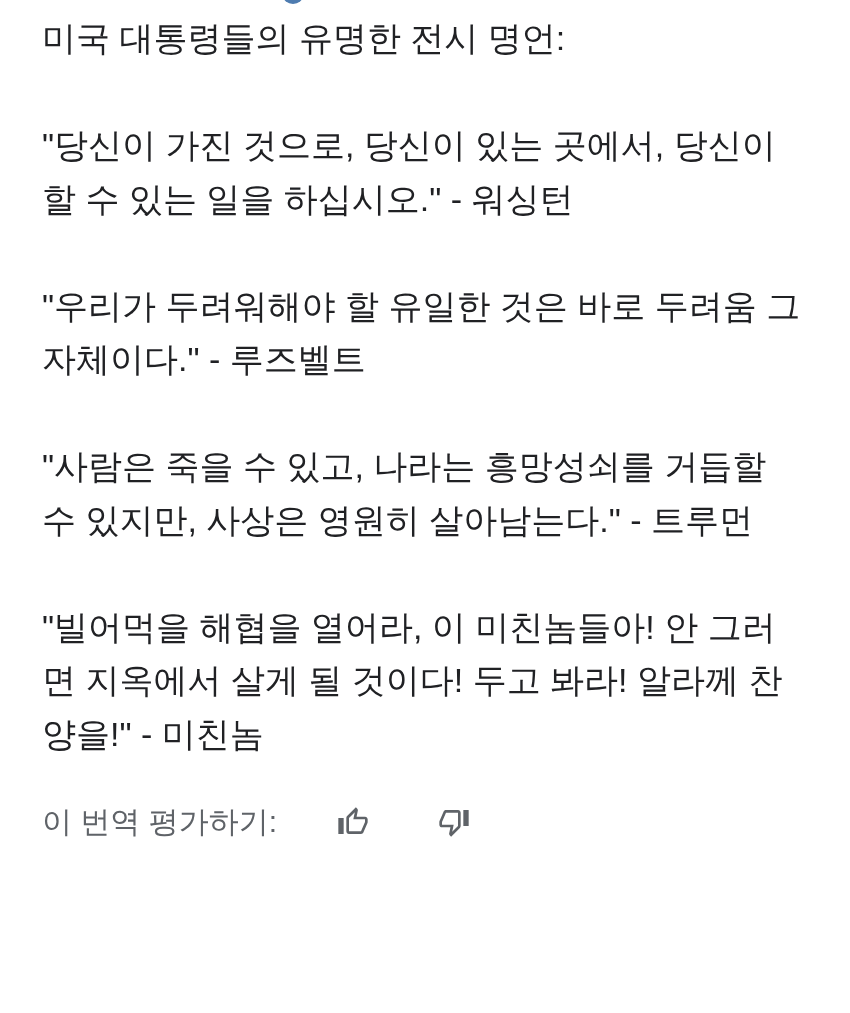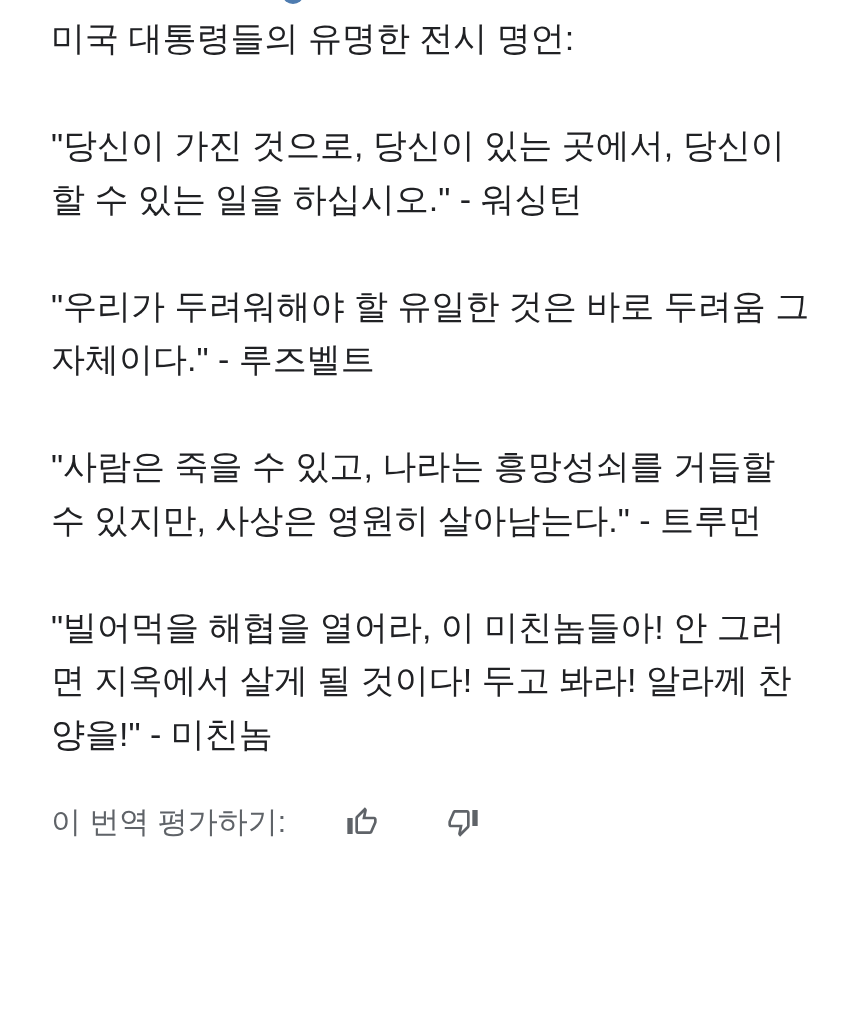--- a/index.html
+++ b/index.html
@@ -18,21 +18,21 @@
     position: absolute;
     left: 283px;
     top: -13px;
     width: 20px;
     height: 17px;
     border-radius: 50%;
     background: #4e7cb0;
   }
   .content {
     position: absolute;
-    left: 51px;
+    left: 42px;
     top: 12px;
     width: 800px;
   }
   .para {
     margin: 0 0 53.5px 0;
     font-size: 34px;
     line-height: 53.5px;
     color: #202124;
     white-space: pre;
   }

